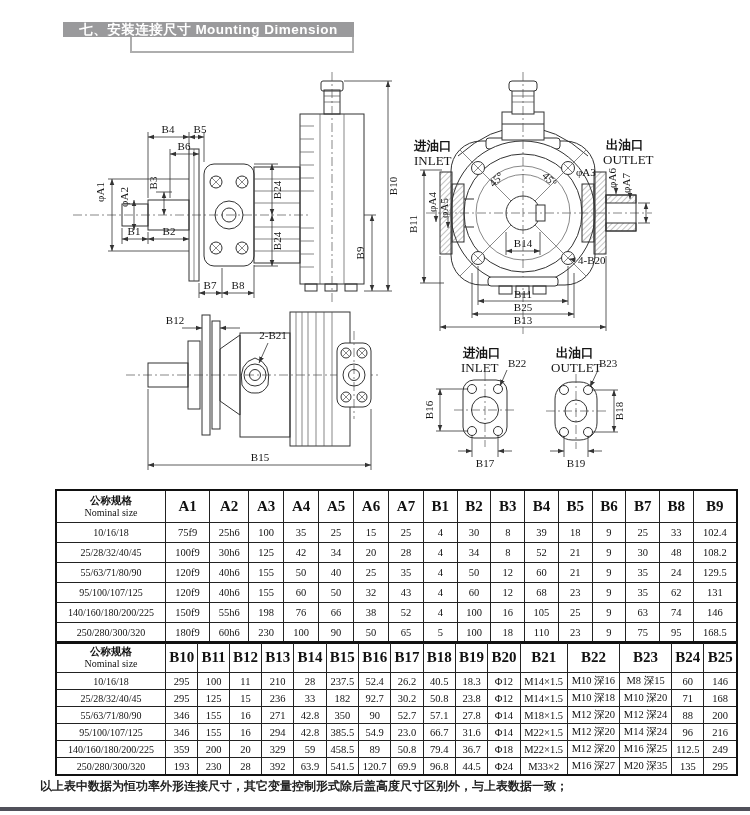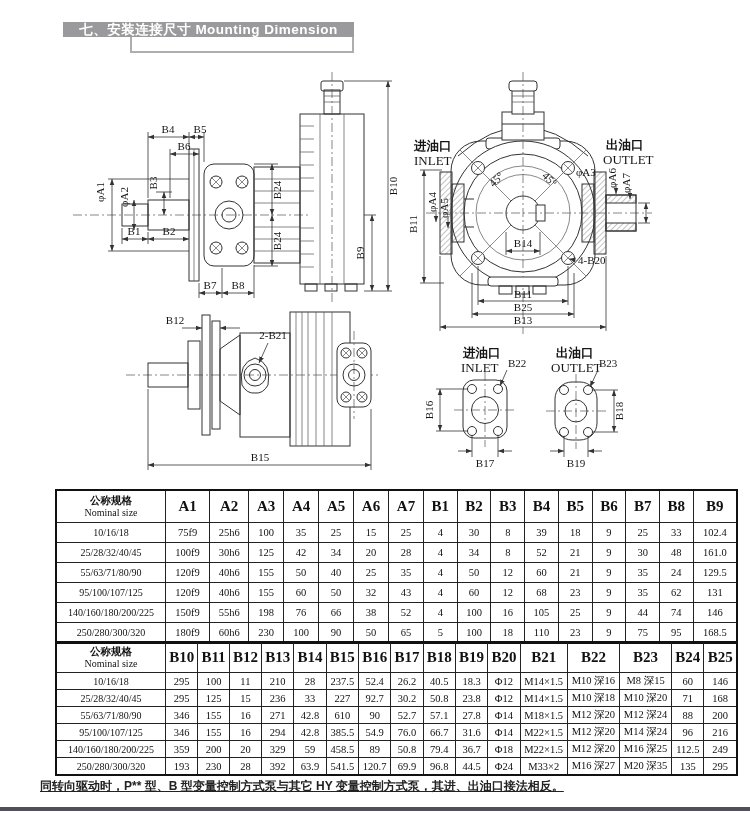--- a/index.html
+++ b/index.html
@@ -422,21 +422,21 @@
           <td>20</td>
           <td>28</td>
           <td>4</td>
           <td>34</td>
           <td>8</td>
           <td>52</td>
           <td>21</td>
           <td>9</td>
           <td>30</td>
           <td>48</td>
-          <td>161.0</td>
+          <td>108.2</td>
         </tr>
         <tr>
           <td class="name-col">55/63/71/80/90</td>
           <td>120f9</td>
           <td>40h6</td>
           <td>155</td>
           <td>50</td>
           <td>40</td>
           <td>25</td>
           <td>35</td>
@@ -477,21 +477,21 @@
           <td>76</td>
           <td>66</td>
           <td>38</td>
           <td>52</td>
           <td>4</td>
           <td>100</td>
           <td>16</td>
           <td>105</td>
           <td>25</td>
           <td>9</td>
-          <td>44</td>
+          <td>63</td>
           <td>74</td>
           <td>146</td>
         </tr>
         <tr>
           <td class="name-col">250/280/300/320</td>
           <td>180f9</td>
           <td>60h6</td>
           <td>230</td>
           <td>100</td>
           <td>90</td>
@@ -554,61 +554,61 @@
           <td>60</td>
           <td>146</td>
         </tr>
         <tr>
           <td class="name-col">25/28/32/40/45</td>
           <td>295</td>
           <td>125</td>
           <td>15</td>
           <td>236</td>
           <td>33</td>
-          <td>227</td>
+          <td>182</td>
           <td>92.7</td>
           <td>30.2</td>
           <td>50.8</td>
           <td>23.8</td>
           <td>Φ12</td>
           <td>M14×1.5</td>
           <td>M10 深18</td>
           <td>M10 深20</td>
           <td>71</td>
           <td>168</td>
         </tr>
         <tr>
           <td class="name-col">55/63/71/80/90</td>
           <td>346</td>
           <td>155</td>
           <td>16</td>
           <td>271</td>
           <td>42.8</td>
-          <td>610</td>
+          <td>350</td>
           <td>90</td>
           <td>52.7</td>
           <td>57.1</td>
           <td>27.8</td>
           <td>Φ14</td>
           <td>M18×1.5</td>
           <td>M12 深20</td>
           <td>M12 深24</td>
           <td>88</td>
           <td>200</td>
         </tr>
         <tr>
           <td class="name-col">95/100/107/125</td>
           <td>346</td>
           <td>155</td>
           <td>16</td>
           <td>294</td>
           <td>42.8</td>
           <td>385.5</td>
           <td>54.9</td>
-          <td>76.0</td>
+          <td>23.0</td>
           <td>66.7</td>
           <td>31.6</td>
           <td>Φ14</td>
           <td>M22×1.5</td>
           <td>M12 深20</td>
           <td>M14 深24</td>
           <td>96</td>
           <td>216</td>
         </tr>
         <tr>
@@ -646,17 +646,17 @@
           <td>M33×2</td>
           <td>M16 深27</td>
           <td>M20 深35</td>
           <td>135</td>
           <td>295</td>
         </tr>
       </tbody>
     </table>
 
   <div class="notes">
-    <div class="ul">同转向驱动时，P** 型、B 型变量控制方式泵与其它 HY 变量控制方式泵，其进、出油口接法相反。</div>
+    <div>以上表中数据为恒功率外形连接尺寸，其它变量控制形式除后盖高度尺寸区别外，与上表数据一致；</div>
   </div>
 
   <div class="bottom-bar"></div>
 </div>
 
 </body></html>

